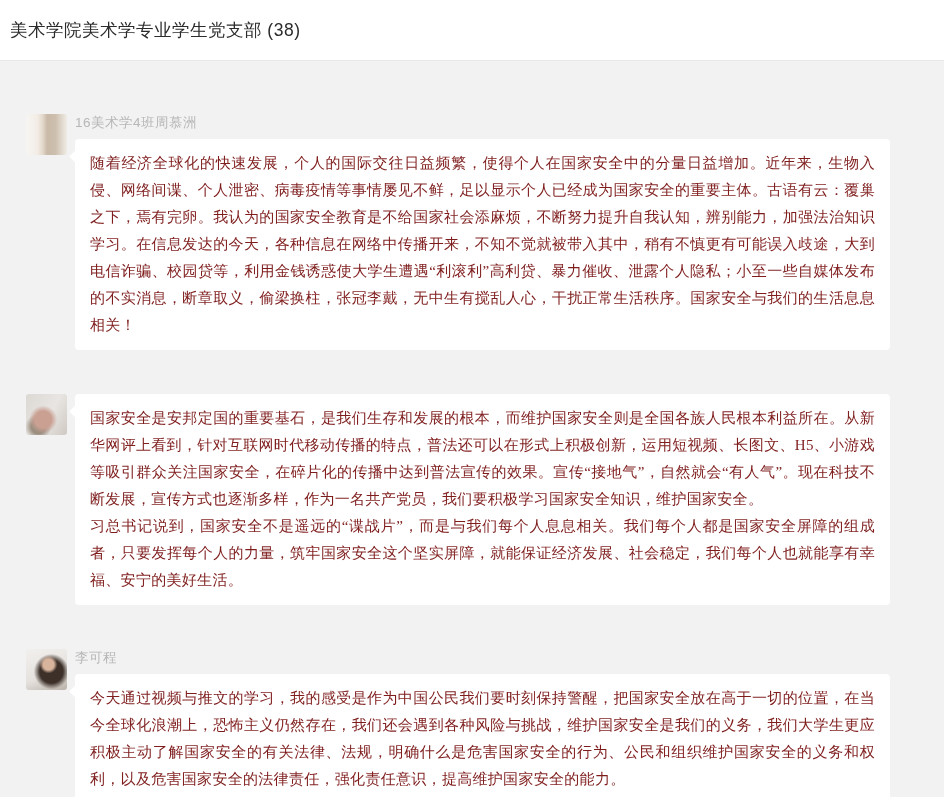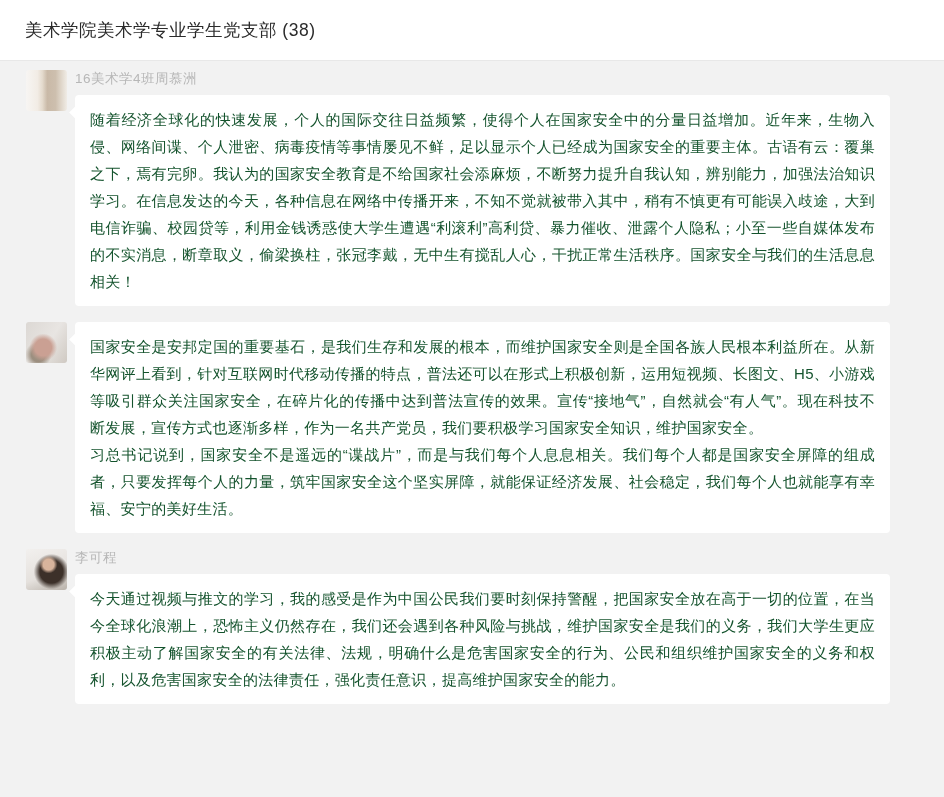--- a/index.html
+++ b/index.html
@@ -8,37 +8,38 @@
     font-family:"Liberation Sans","DejaVu Sans",sans-serif;
     background:#f2f2f2;
     position:relative;
   }
   .header {
     height:61px;
     background:#ffffff;
     border-bottom:1px solid #e8e8e8;
     display:flex;
     align-items:center;
-    padding-left:25px;
+    padding-left:10px;
   }
   .header-title {
     font-size:17.5px;
     color:#2b2b2b;
     letter-spacing:0.5px;
   }
   .chat-list {
     padding-top:9px;
     height:736px;
     overflow:hidden;
   }
   .message {
     position:relative;
     padding-left:75px;
     padding-right:54px;
     margin-bottom:16px;
+    margin-top:44px;
   }
   .avatar {
     position:absolute;
     left:26px;
     top:0;
     width:41px;
     height:41px;
     border-radius:3px;
     overflow:hidden;
   }
@@ -49,24 +50,25 @@
     margin-bottom:7px;
     letter-spacing:0.5px;
   }
   .bubble {
     position:relative;
     background:#ffffff;
     border-radius:4px;
     padding:11px 15px;
     font-size:15px;
     line-height:27px;
-    color:#14532d;
+    color:#7f1d1d;
     letter-spacing:0.3px;
     white-space:pre-wrap;
     text-align:justify;
+    font-family:Liberation Serif, serif;
   }
   .bubble::before {
     content:"";
     position:absolute;
     left:-4px;
     top:13px;
     width:9px;
     height:9px;
     background:#ffffff;
     transform:rotate(45deg);

